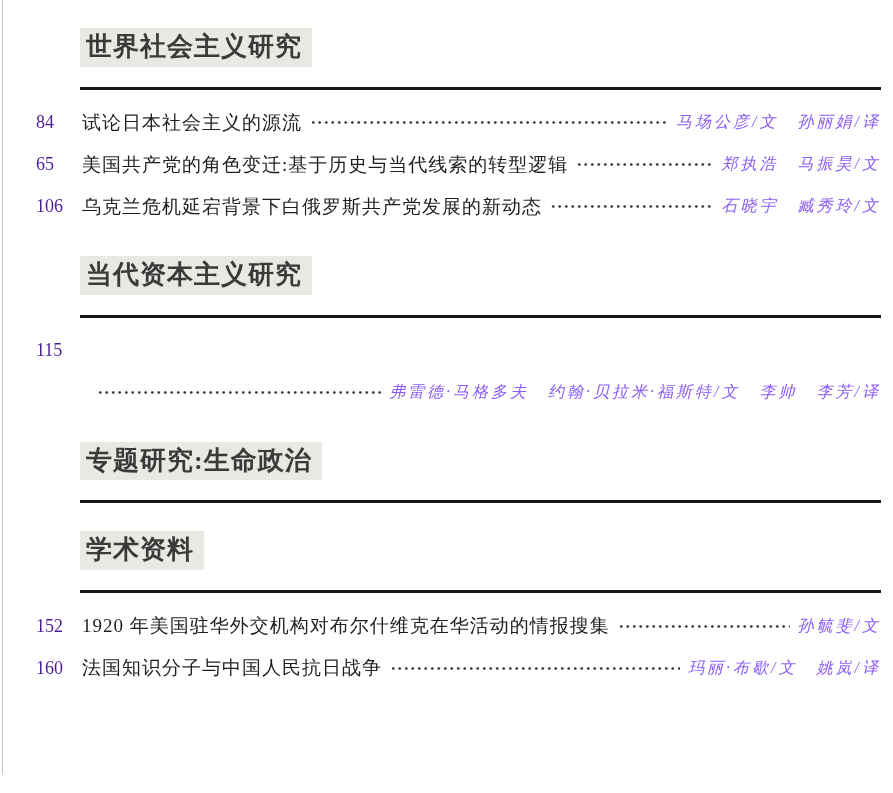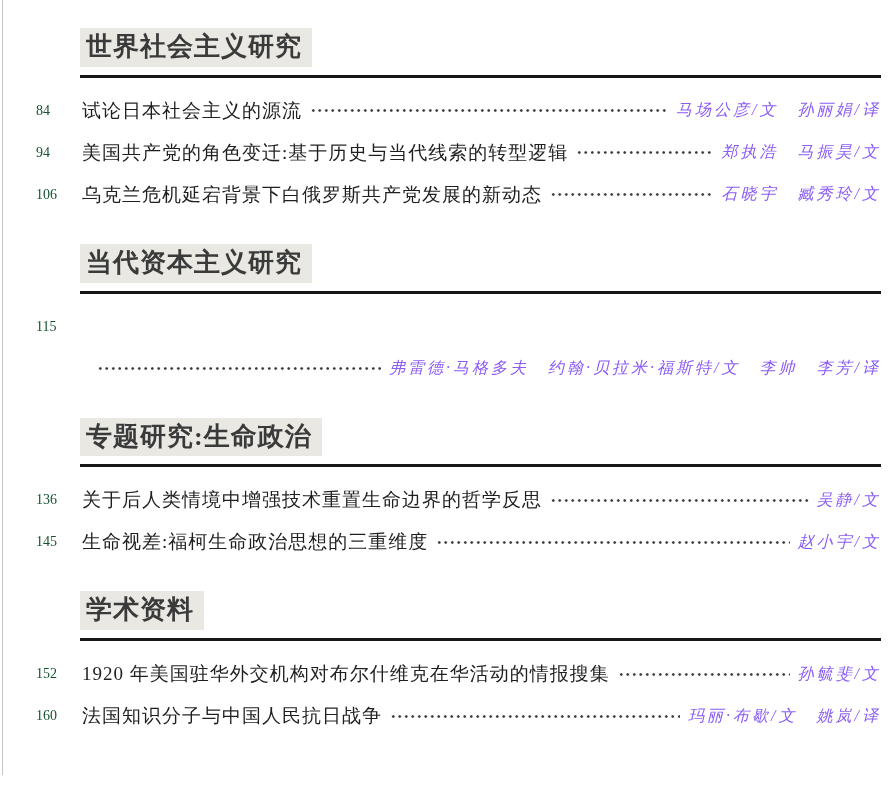--- a/index.html
+++ b/index.html
@@ -14,43 +14,43 @@
     position: absolute; left: 2px; top: 0; width: 1px; height: 775px;
     background: #c6c6c6;
   }
   .content {
     position: absolute; left: 36px; right: 12px; top: 0;
   }
   .section { margin-top: 28px; }
   .section-head {
     margin-left: 44px;
     border-bottom: 3px solid #171717;
-    padding-bottom: 8px;
+    padding-bottom: 20px;
   }
   .head-box {
     display: inline-block;
     background: #e9e8e3;
     color: #3a3a3a;
     font-size: 26px;
     font-weight: bold;
     line-height: 1.3;
     padding: 2px 10px 3px 6px;
     letter-spacing: 1px;
   }
   .entries { margin-top: 12px; }
   .entry-row {
     display: flex;
     align-items: center;
     height: 42px;
   }
   .pno {
     width: 46px;
     flex: 0 0 46px;
-    font-size: 14px;
-    color: #14532d;
+    font-size: 18px;
+    color: #4c1d95;
   }
   .title {
     font-size: 19px;
     color: #1f1f1f;
     letter-spacing: 1px;
     white-space: nowrap;
   }
   .leader {
     flex: 1 1 auto;
     min-width: 18px;
@@ -83,21 +83,21 @@
         <span class="head-box">世界社会主义研究</span>
       </div>
       <div class="entries">
         <div class="entry-row">
           <span class="pno">84</span>
           <span class="title">试论日本社会主义的源流</span>
           <span class="leader"></span>
           <span class="authors">马场公彦/文　孙丽娟/译</span>
         </div>
         <div class="entry-row">
-          <span class="pno">94</span>
+          <span class="pno">65</span>
           <span class="title">美国共产党的角色变迁:基于历史与当代线索的转型逻辑</span>
           <span class="leader"></span>
           <span class="authors">郑执浩　马振昊/文</span>
         </div>
         <div class="entry-row">
           <span class="pno">106</span>
           <span class="title">乌克兰危机延宕背景下白俄罗斯共产党发展的新动态</span>
           <span class="leader"></span>
           <span class="authors">石晓宇　臧秀玲/文</span>
         </div>
@@ -117,34 +117,20 @@
           <span class="leader"></span>
           <span class="authors">弗雷德·马格多夫　约翰·贝拉米·福斯特/文　李帅　李芳/译</span>
         </div>
       </div>
     </div>
 
     <div class="section">
       <div class="section-head">
         <span class="head-box">专题研究:生命政治</span>
       </div>
-      <div class="entries">
-        <div class="entry-row">
-          <span class="pno">136</span>
-          <span class="title">关于后人类情境中增强技术重置生命边界的哲学反思</span>
-          <span class="leader"></span>
-          <span class="authors">吴静/文</span>
-        </div>
-        <div class="entry-row">
-          <span class="pno">145</span>
-          <span class="title">生命视差:福柯生命政治思想的三重维度</span>
-          <span class="leader"></span>
-          <span class="authors">赵小宇/文</span>
-        </div>
-      </div>
     </div>
 
     <div class="section">
       <div class="section-head">
         <span class="head-box">学术资料</span>
       </div>
       <div class="entries">
         <div class="entry-row">
           <span class="pno">152</span>
           <span class="title">1920 年美国驻华外交机构对布尔什维克在华活动的情报搜集</span>

